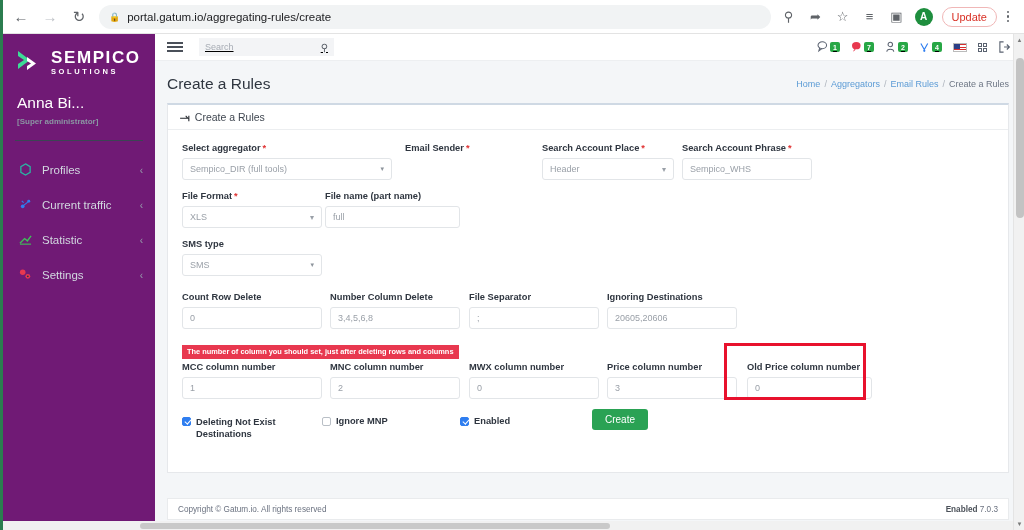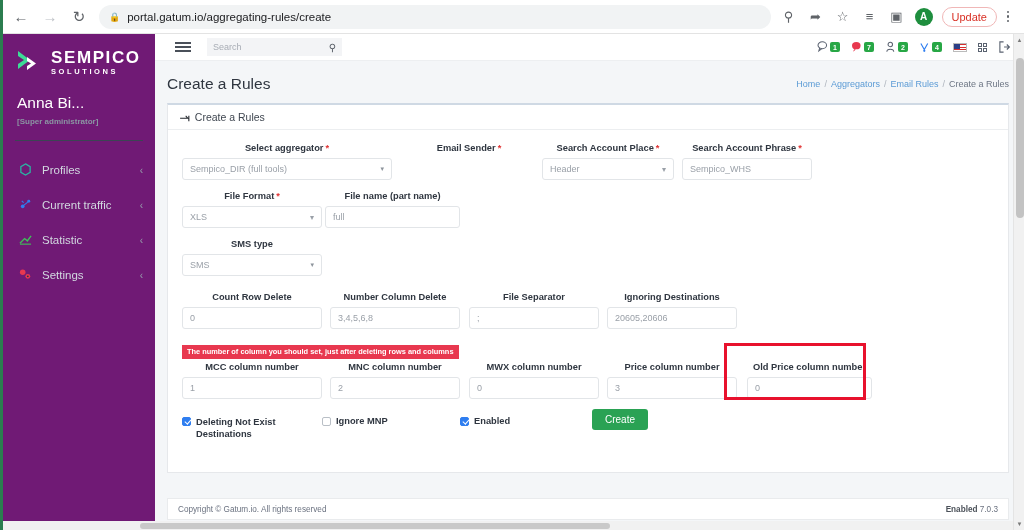--- a/index.html
+++ b/index.html
@@ -67,21 +67,21 @@
     margin-top:9px; font-size:11.5px; color:#d2d8e0; cursor:default;
   }
   .side-item .sico { width:16px; flex:0 0 auto; display:flex; align-items:center; justify-content:center; font-size:12px; }
   .side-item .slabel { flex:1 1 auto; margin-left:9px; }
   .side-item .schev { font-size:10px; color:#97a0ad; }
 
   
   #main { position:absolute; left:152px; top:0; right:0; width:866px; height:496px; background:#f4f6f8; }
   #topbar {
     height:27px; background:#ffffff; display:flex; align-items:center;
-    padding:0 10px 0 20px; border-bottom:1px solid #edeff1;
+    padding:0 10px 0 12px; border-bottom:1px solid #edeff1;text-decoration:underline;
   }
   .hamb { width:16px; display:flex; flex-direction:column; gap:2.5px; }
   .hamb i { height:1.6px; background:#4a5059; display:block; }
   #top-search {
     margin-left:16px; width:135px; height:18px; background:#f3f4f6;
     display:flex; align-items:center; padding:0 6px; font-size:9px; color:#a8adb5;
   }
   #top-search .sq { margin-left:auto; color:#50565f; font-size:10px; }
   .topright { margin-left:auto; display:flex; align-items:center; gap:11px; }
   .tr-item { display:flex; align-items:center; position:relative; font-size:11px; color:#5a6270; }
@@ -112,21 +112,21 @@
     border-top:2px solid #cfd9e4; min-height:370px; position:relative;
   }
   #card-head {
     height:25px; border-bottom:1px solid #eceef0; display:flex; align-items:center;
     padding:0 12px; font-size:10.5px; color:#3f4650;
   }
   #card-head .micon { margin-right:5px; font-size:11px; color:#22262c; font-weight:bold; }
   #card-body { padding:13px 14px 10px 14px; position:relative; }
 
   .frow { display:flex; }
-  .fld { margin-bottom:11px;text-align:center; }
+  .fld { margin-bottom:11px; }
   .flabel { font-size:9.3px; font-weight:bold; color:#2f3640; margin-bottom:5px; white-space:nowrap; }
   .req { color:#e03131; margin-left:2px; }
   .finput {
     height:22px; border:1px solid #e2e5e8; border-radius:3px; background:#fff;
     font-size:9px; color:#9aa0a8; display:flex; align-items:center; padding:0 7px;
   }
   .fselect {
     height:22px; border:1px solid #e2e5e8; border-radius:3px; background:#fff;
     font-size:9px; color:#9aa0a8; display:flex; align-items:center; padding:0 7px;
   }

